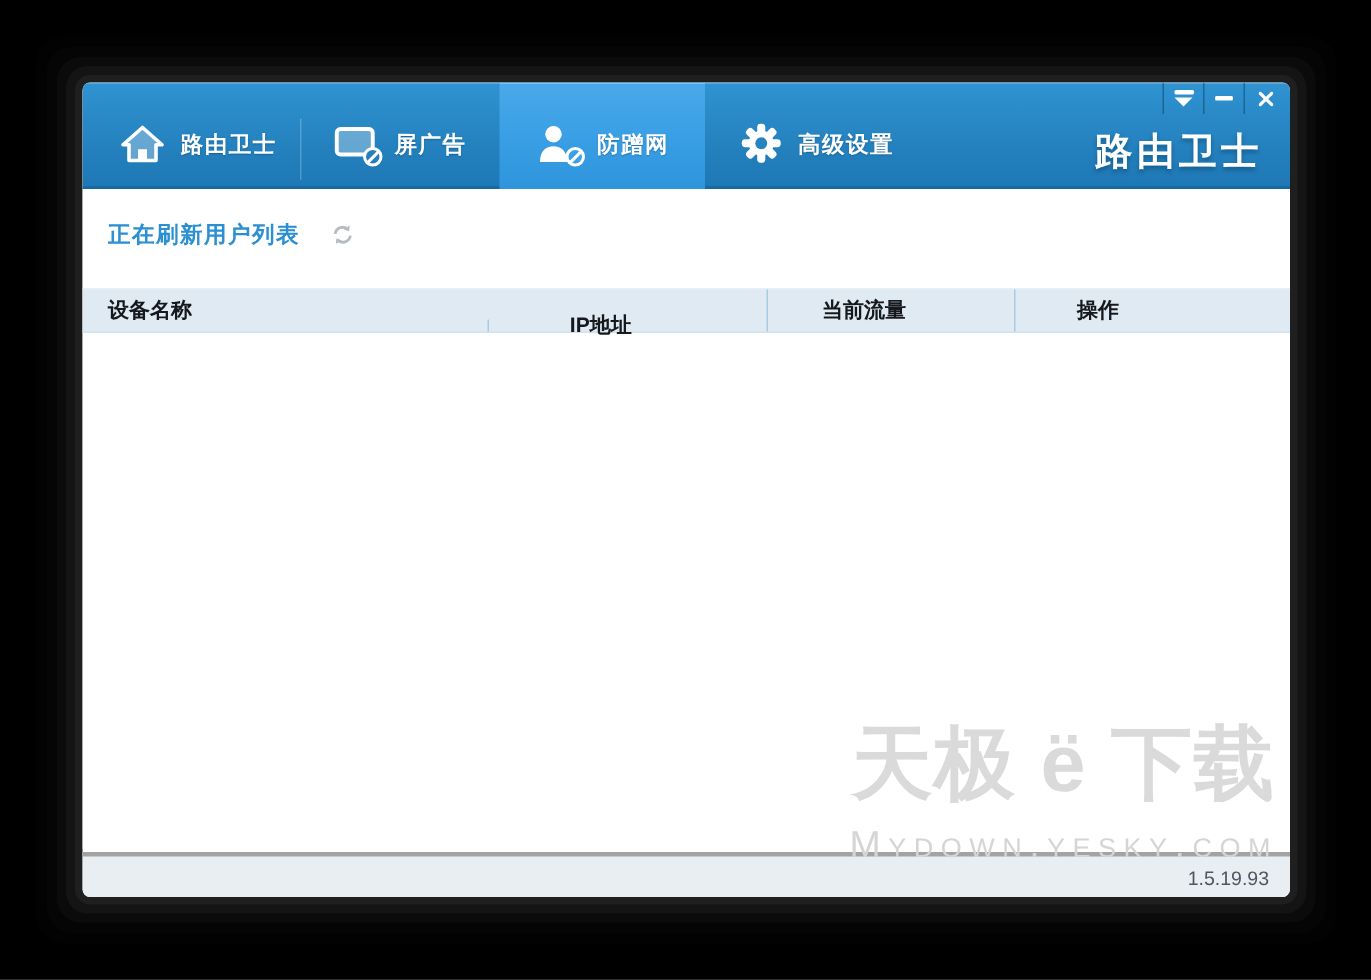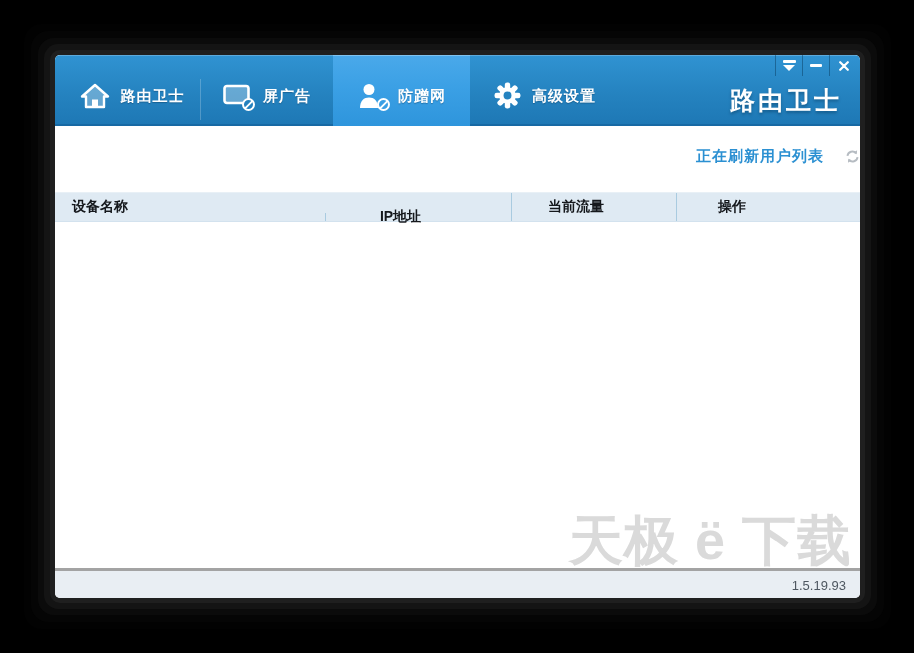--- a/index.html
+++ b/index.html
@@ -68,21 +68,21 @@
     background:#fff; transform:rotate(-45deg);
   }
 
   .logo {
     position:absolute; right:18px; top:29px; color:#fff; font-size:25px; font-weight:bold;
     letter-spacing:3px; text-shadow:0 2px 3px rgba(0,40,70,0.4);
   }
 
   
   .content { position:relative; height:440px; background:#fff; }
-  .status-row { padding:21px 0 0 17px; display:flex; align-items:center; gap:21px;justify-content:flex-end; }
+  .status-row { padding:21px 0 0 17px; display:flex; align-items:center; gap:21px; }
   .status-text { color:#2b90d2; font-size:15px; font-weight:bold; letter-spacing:1px; }
   .refresh-btn { width:15px; height:15px; cursor:pointer; display:inline-flex; }
 
   .table-header {
     margin-top:26px; height:30px; background:#dfeaf3;
     border-top:1px solid #e8f0f6; border-bottom:1px solid #d3e2ee;
     display:flex; align-items:stretch; font-size:14px; font-weight:bold; color:#15181c;gap:36px;
   }
   .th { display:flex; align-items:center; justify-content:center; }
   .th + .th { border-left:1px solid #a9cbe0; }
@@ -204,20 +204,21 @@
         <div class="th">IP地址</div>
         <div class="th">当前流量</div>
         <div class="th">操作</div>
       </div>
 
       <div></div>
     </div>
 
     <div class="watermark">
       <div class="wm-line1">天极 ë 下载</div>
+      <div class="wm-line2">Mydown.yesky.com</div>
     </div>
 
     <div class="footer">
       <span class="version">1.5.19.93</span>
     </div>
 
   </div>
 </div>
 
 </body></html>

